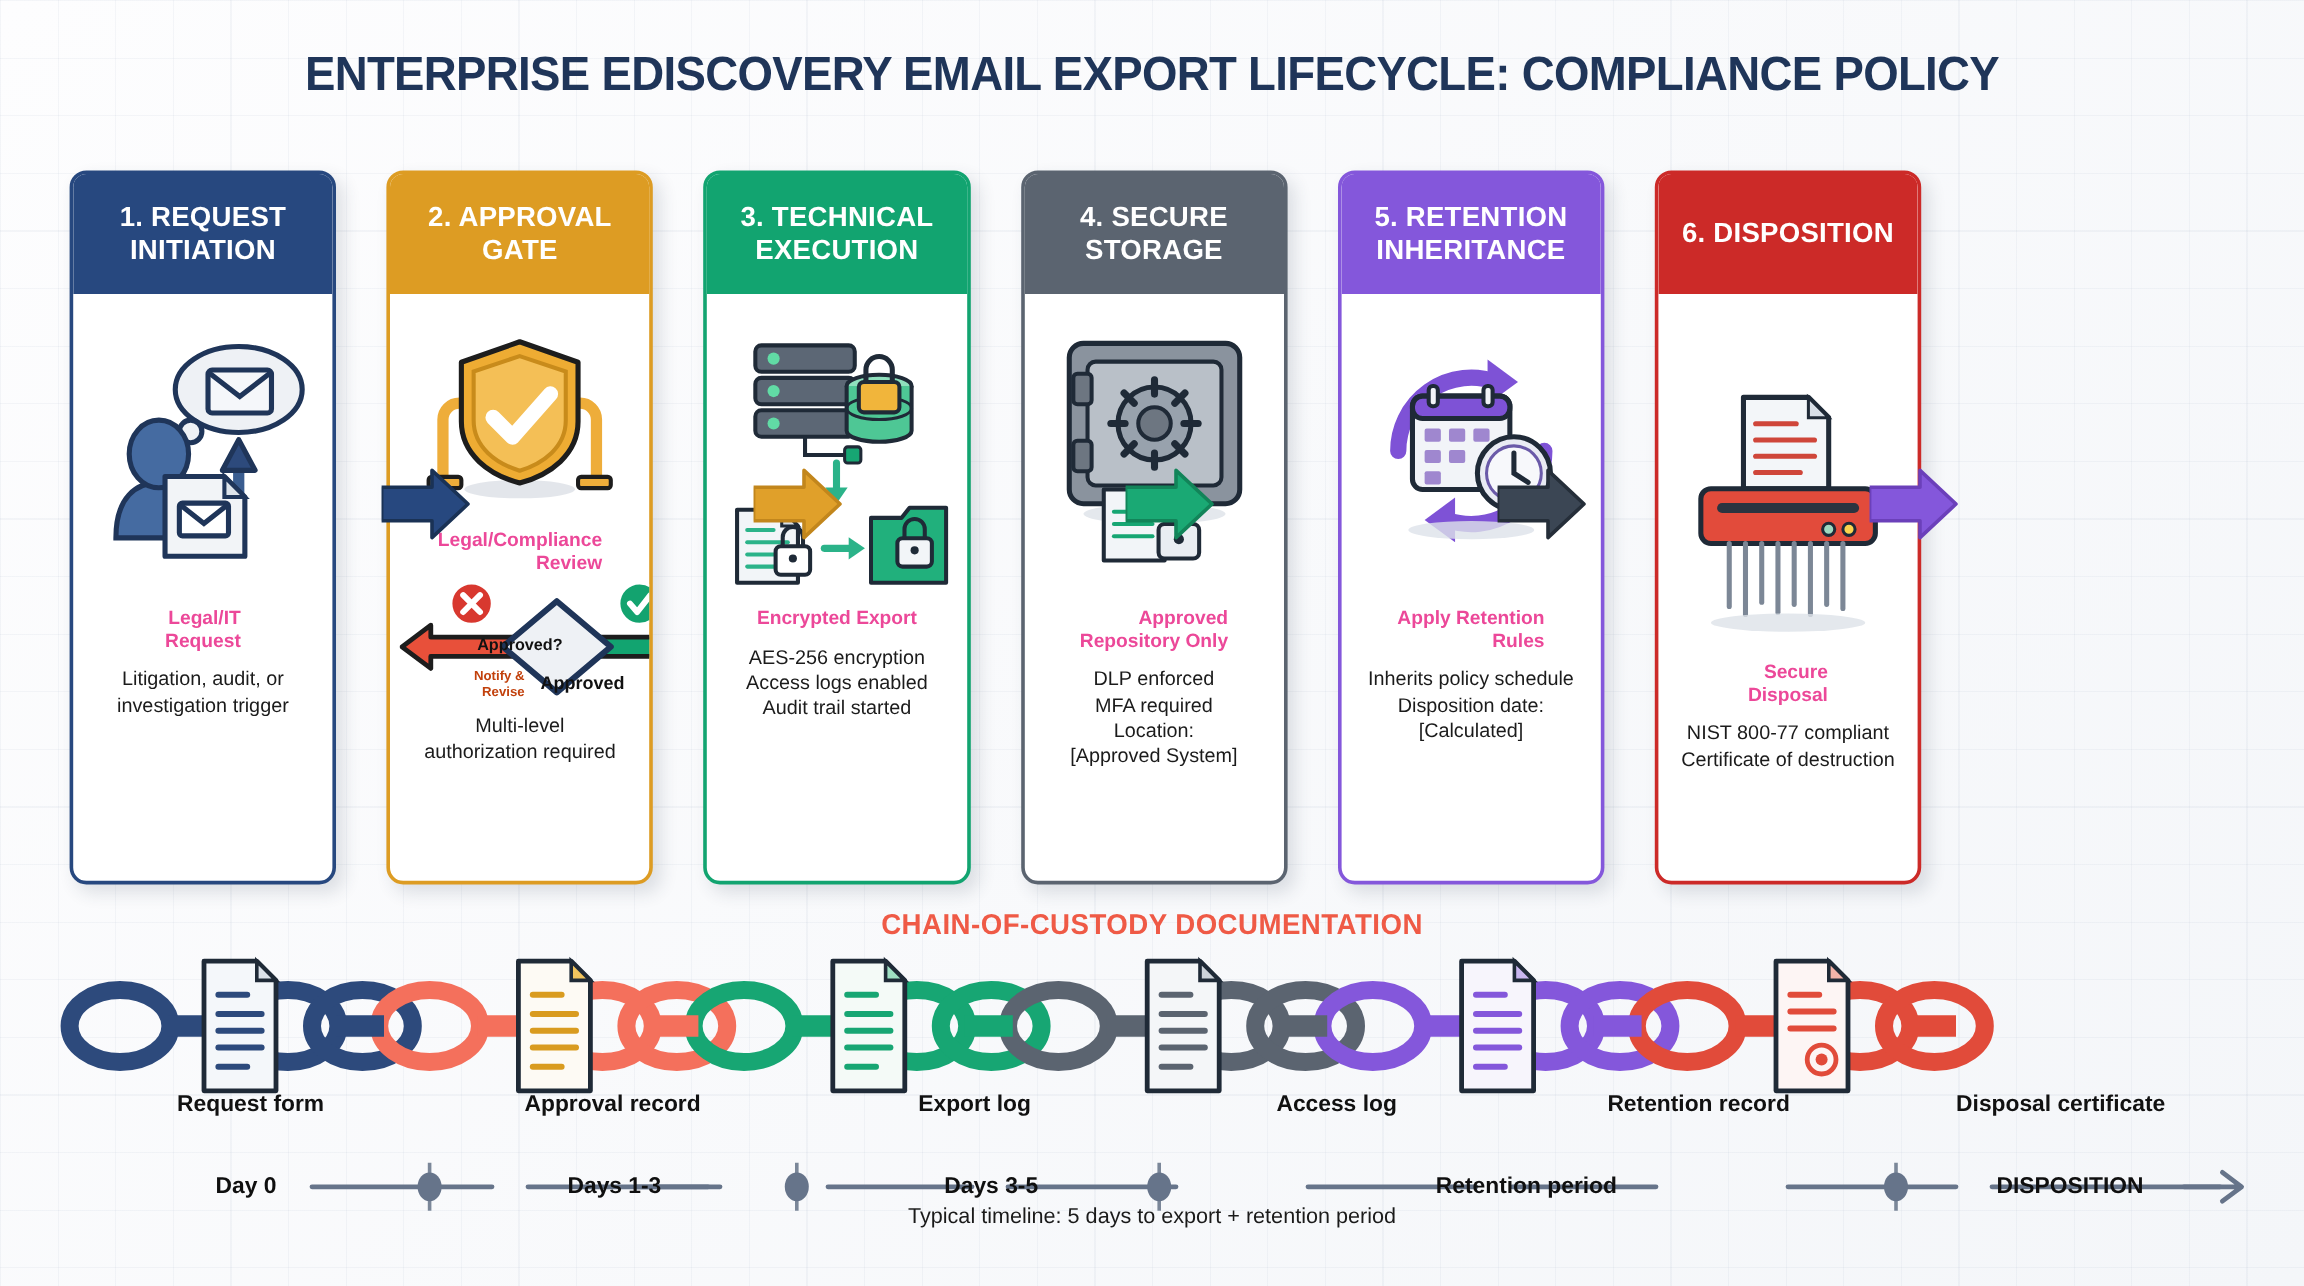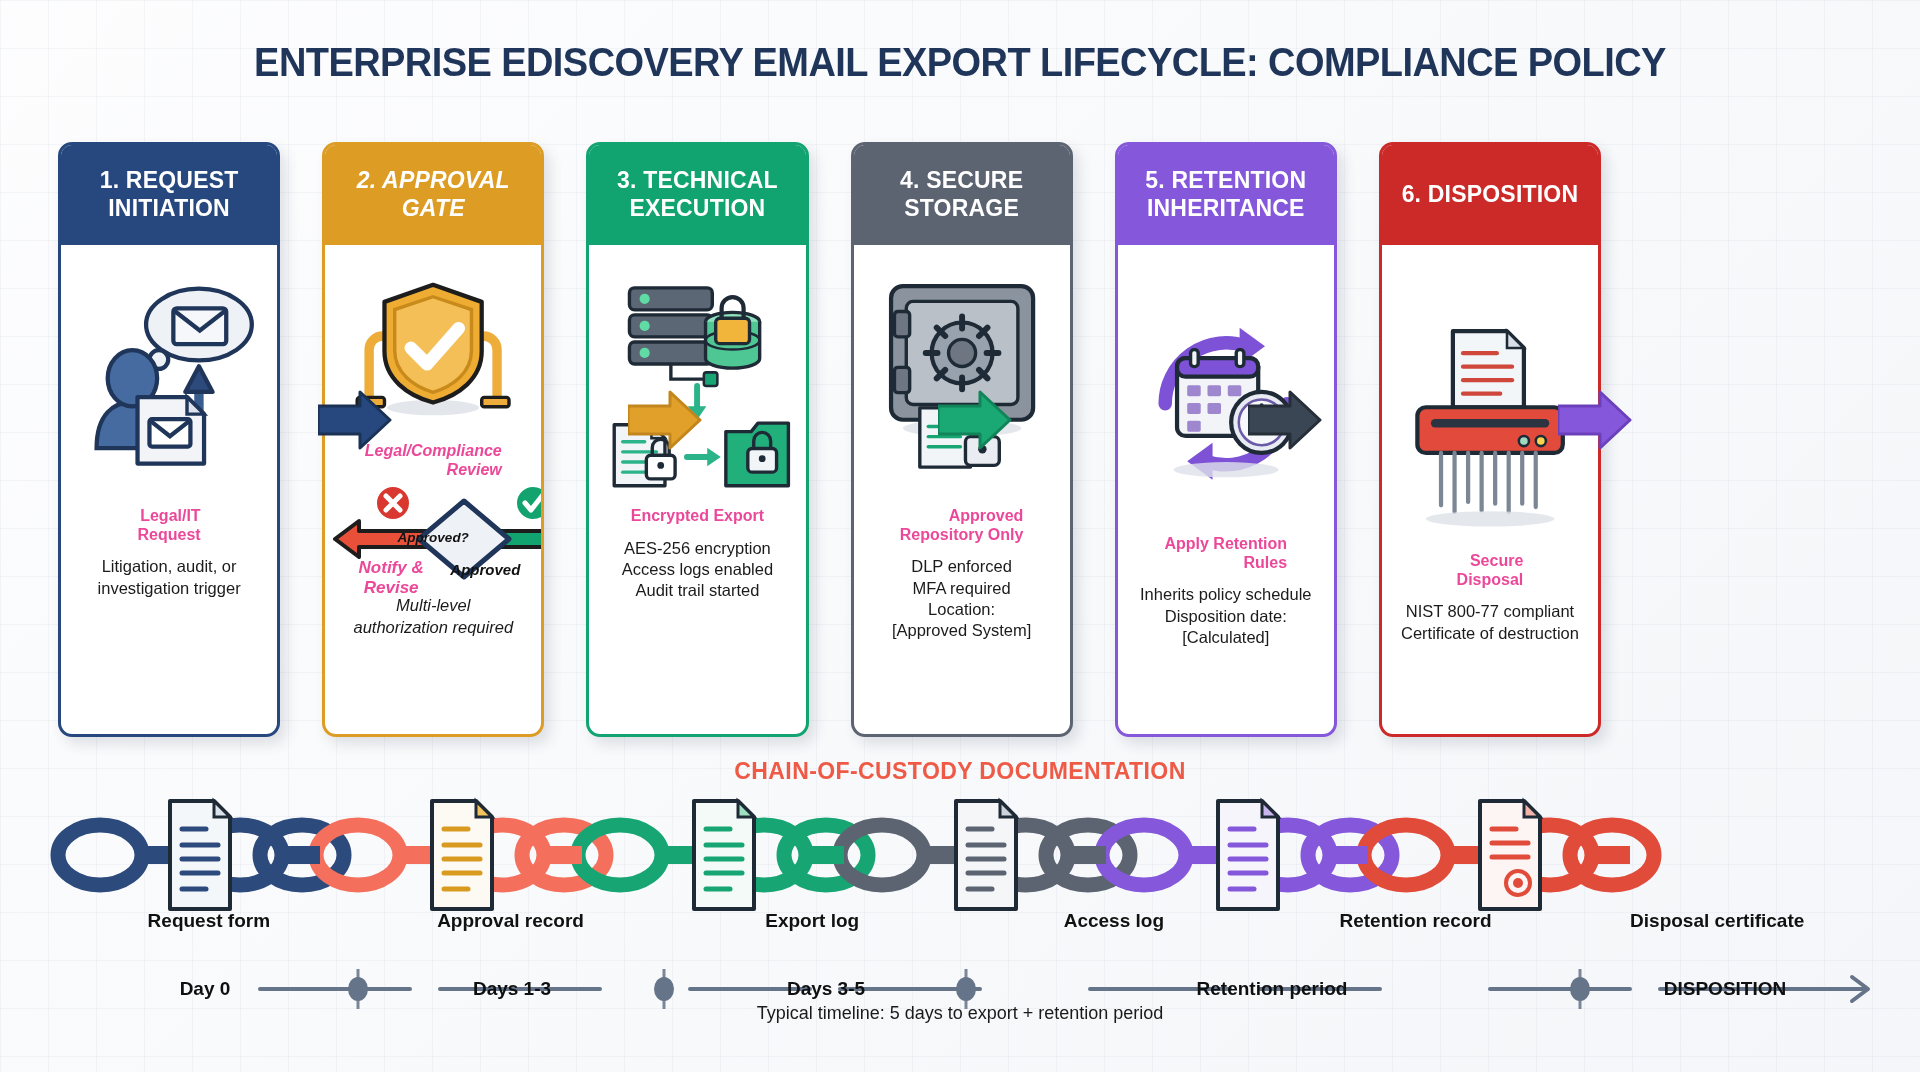--- a/index.html
+++ b/index.html
@@ -70,25 +70,25 @@
     text-align: right; line-height: 1.16; margin-top: 2px;
     white-space: pre-line;
   }
   .card-desc {
     font-size: 16.5px; color: #1b1b1b; text-align: center;
     line-height: 1.3; margin-top: 12px; white-space: pre-line;
   }
 
   
   .c1 { border-color:#27487f; } .c1 .card-header { background:#27487f; }
-  .c2 { border-color:#dd9c23;font-style:italic; } .c2 .card-header { background:#dd9c23; }
+  .c2 { border-color:#dd9c23; } .c2 .card-header { background:#dd9c23; }
   .c3 { border-color:#16a униe; }
   .c3 { border-color:#12a470; } .c3 .card-header { background:#12a470; }
   .c4 { border-color:#5b6470; } .c4 .card-header { background:#5b6470; }
-  .c5 { border-color:#8457db;gap:28px; } .c5 .card-header { background:#8457db; }
+  .c5 { border-color:#8457db; } .c5 .card-header { background:#8457db; }
   .c6 { border-color:#cc2a28;gap:45px; } .c6 .card-header { background:#cc2a28; }
 
   
   .arrow {
     position: absolute; top: 390px;
     width: 74px; height: 60px; z-index: 5;
   }
 
   
   #chain-title {
@@ -185,21 +185,21 @@
 
             <path d="M131 18 L176 56 L131 94 L86 56 Z" fill="#eef1f5" stroke="#1f3559" stroke-width="5" stroke-linejoin="round"></path>
 
             <circle cx="60" cy="20" r="17" fill="#d8382f" stroke="#fff" stroke-width="2"></circle>
             <path d="M53 13 L67 27 M67 13 L53 27" stroke="#fff" stroke-width="5" stroke-linecap="round"></path>
 
             <circle cx="200" cy="20" r="17" fill="#13a36f" stroke="#fff" stroke-width="2"></circle>
             <path d="M192 20 L198 27 L209 13" fill="none" stroke="#fff" stroke-width="5" stroke-linecap="round" stroke-linejoin="round"></path>
           </svg>
           <div style="position:absolute;left:50%;top:47px;transform:translateX(-50%);font-size:13.5px;font-weight:bold;color:#111">Approved?</div>
-          <div style="position:absolute;left:10px;top:75px;width:92px;text-align:center;font-size:17px;font-weight:bold;color:#ec4899;line-height:1.15;white-space:pre-line">Notify &amp;
+          <div style="position:absolute;left:10px;top:75px;width:92px;text-align:right;font-size:11px;font-weight:bold;color:#c2410c;line-height:1.15;white-space:pre-line">Notify &amp;
 Revise</div>
           <div style="position:absolute;right:-4px;top:78px;width:100px;text-align:center;font-size:15px;font-weight:bold;color:#111">Approved</div>
         </div>
 
         <div class="card-desc" style="margin-top:2px">Multi-level
 authorization required</div>
       </div>
     </div>
 
     <div class="card c3">

